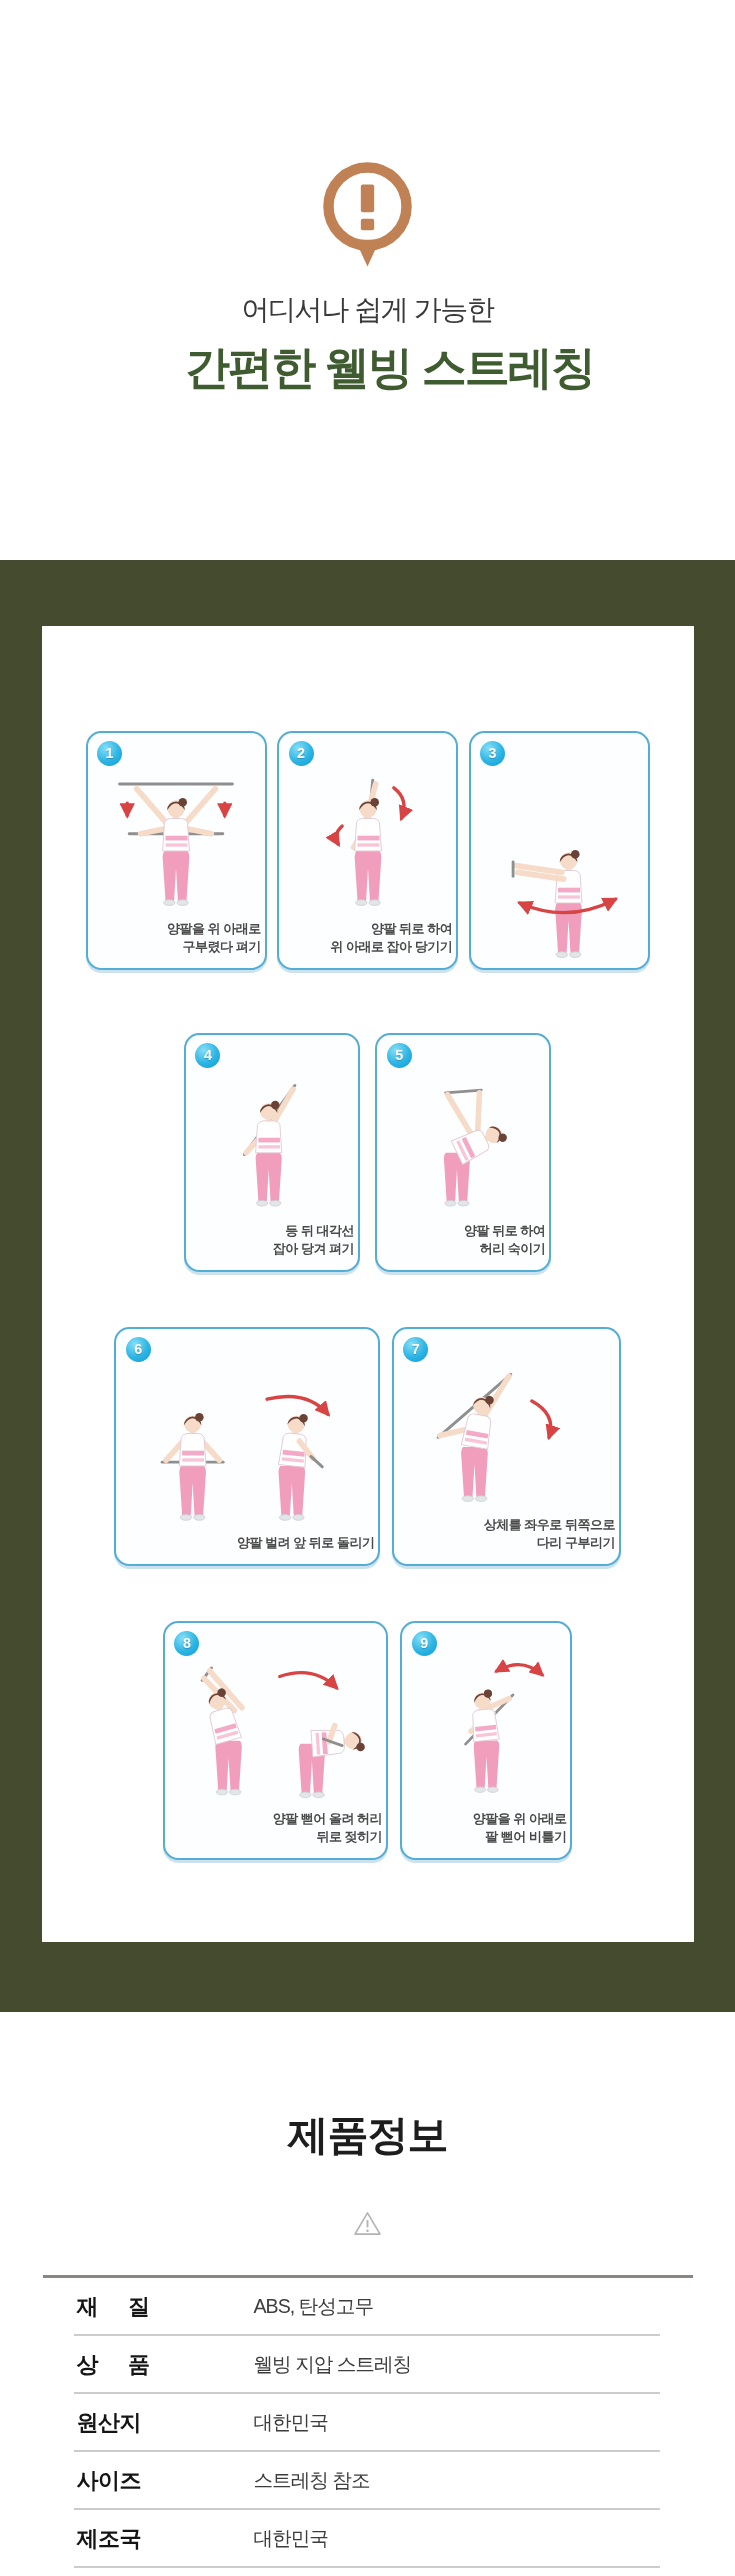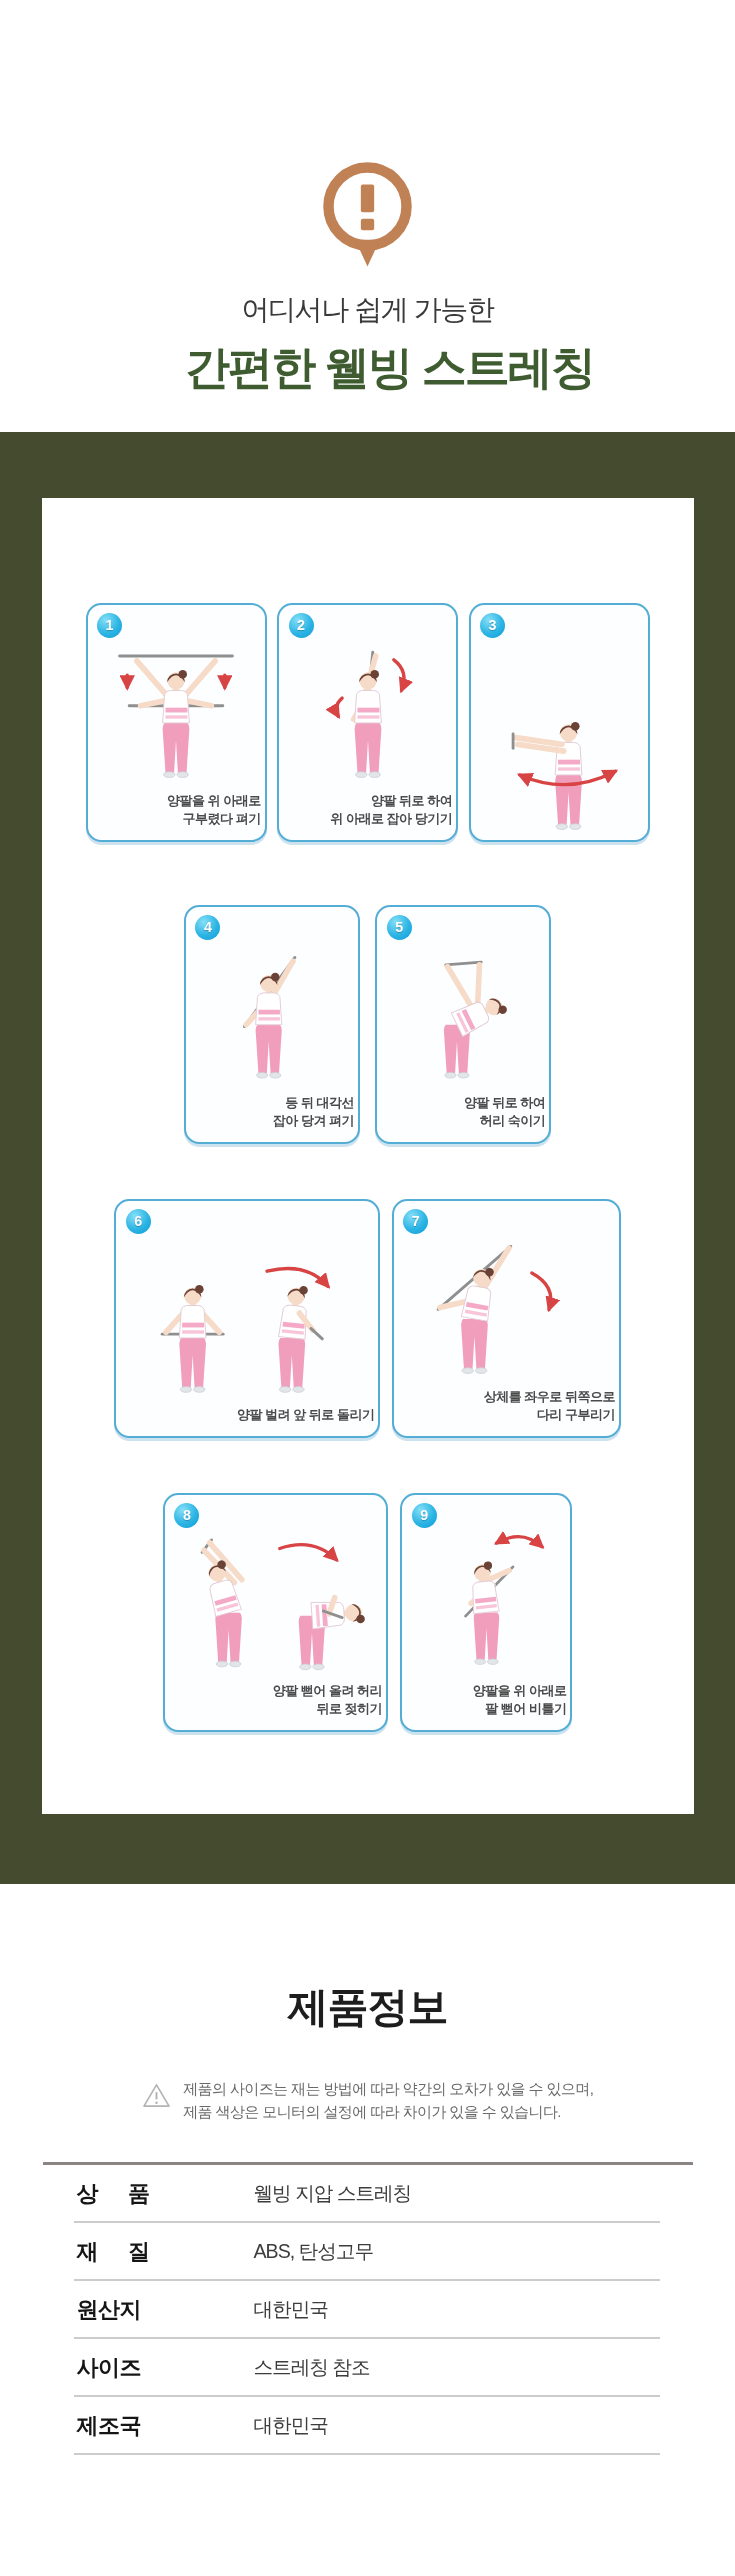--- a/index.html
+++ b/index.html
@@ -1,20 +1,20 @@
 <!DOCTYPE html>
 <html><head>
 <meta charset="utf-8">
 <style>
   html,body{margin:0;padding:0;background:#fff;}
   body{width:735px;font-family:"Liberation Sans","DejaVu Sans",sans-serif;-webkit-font-smoothing:antialiased;}
   .page{width:735px;height:2576px;overflow:hidden;background:#fff;}
 
   
-  .hero{height:432px;box-sizing:border-box;padding-top:156px;text-align:center;}
+  .hero{height:560px;box-sizing:border-box;padding-top:156px;text-align:center;}
   .hero-icon{display:block;margin:0 auto;}
   .hero-sub{margin-top:17px;font-size:28px;color:#3a3a3a;font-weight:400;letter-spacing:-1.4px;}
   .hero-title{margin-top:8.6px;font-size:45px;font-weight:800;color:#3f5c31;letter-spacing:-1.9px;margin-left:44px;}
 
   
   .board{height:1452px;background:#454b2e;box-sizing:border-box;padding-top:66px;}
   .board-inner{width:652px;height:1316px;margin:0 auto;background:#fff;box-sizing:border-box;padding-top:105px;}
   .card-row{display:flex;justify-content:center;}
   .row-1{column-gap:10.5px;margin-bottom:63px;}
   .row-2{column-gap:15.3px;margin-bottom:55px;}
@@ -262,36 +262,32 @@
 
   <section class="product">
     <h2 class="product-title">제품정보</h2>
 
     <div class="notice">
       <svg width="29" height="27" viewBox="0 0 30 28" style="margin-top:4.8px;flex:none">
         <path d="M15,3 L28,25 H2 Z" fill="none" stroke="#b3b3b3" stroke-width="1.7" stroke-linejoin="round"></path>
         <line x1="15" y1="10.5" x2="15" y2="18" stroke="#b3b3b3" stroke-width="2"></line>
         <circle cx="15" cy="21.5" r="1.3" fill="#b3b3b3"></circle>
       </svg>
-      <div class="notice-text">
-        <div>제품의 사이즈는 재는 방법에 따라 약간의 오차가 있을 수 있으며,</div>
-        <div>제품 색상은 모니터의 설정에 따라 차이가 있을 수 있습니다.</div>
-      </div>
     </div>
 
     <div class="spec-table">
+      <div class="spec-row">
+        <span class="spec-label">재 질</span>
+        <span class="spec-value">ABS, 탄성고무</span>
+      </div>
       <div class="spec-row">
         <span class="spec-label">상 품</span>
         <span class="spec-value">웰빙 지압 스트레칭</span>
       </div>
       <div class="spec-row">
-        <span class="spec-label">재 질</span>
-        <span class="spec-value">ABS, 탄성고무</span>
-      </div>
-      <div class="spec-row">
         <span class="spec-label">원산지</span>
         <span class="spec-value">대한민국</span>
       </div>
       <div class="spec-row">
         <span class="spec-label">사이즈</span>
         <span class="spec-value">스트레칭 참조</span>
       </div>
       <div class="spec-row">
         <span class="spec-label">제조국</span>
         <span class="spec-value">대한민국</span>

